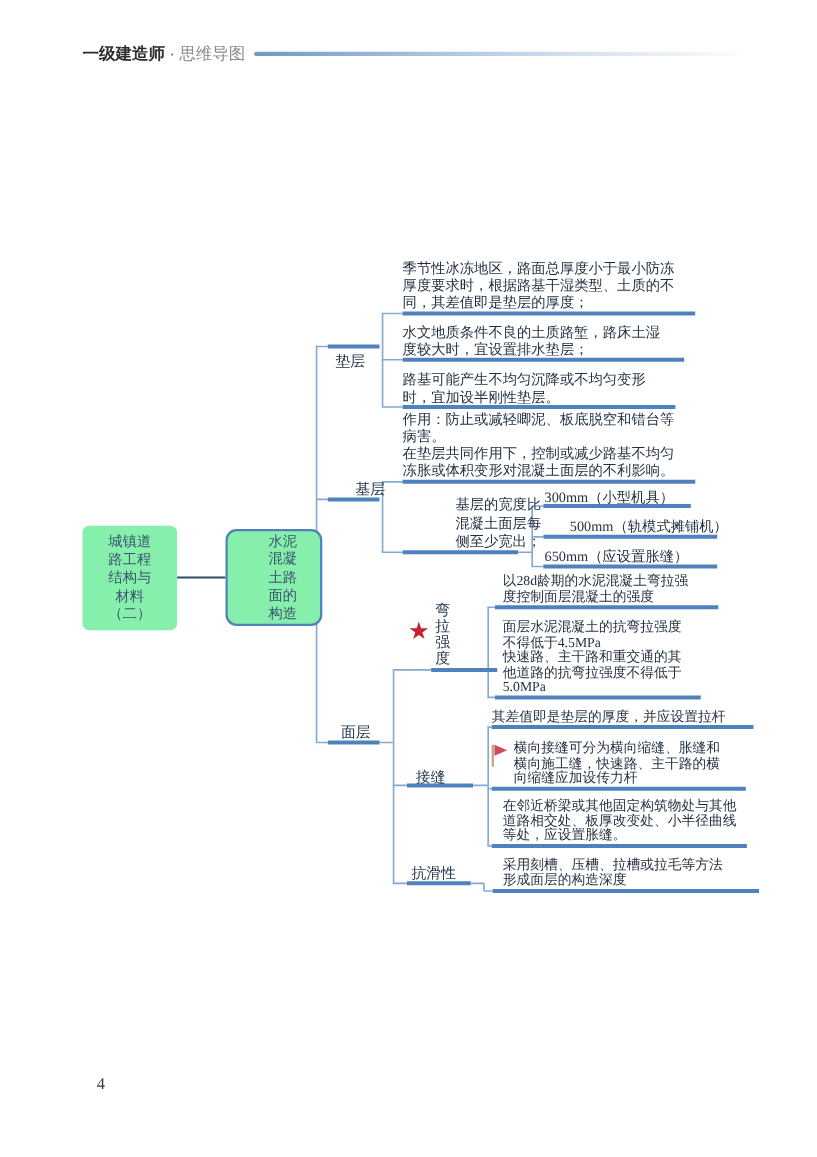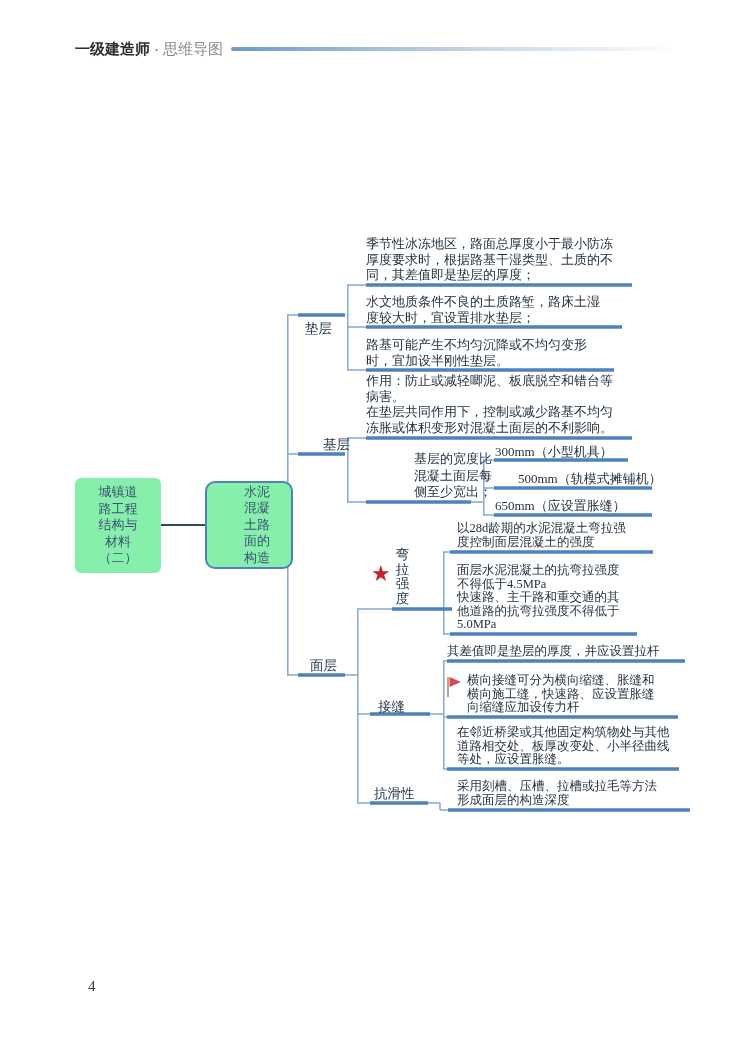--- a/index.html
+++ b/index.html
@@ -119,21 +119,21 @@
 他道路的抗弯拉强度不得低于
 5.0MPa</div>
 
   <div class="blabel" style="left:378px;top:698px;">接缝</div>
   <div class="leaf tight" style="left:447px;top:645px;width:245px;">其差值即是垫层的厚度，并应设置拉杆</div>
   <svg class="flag" style="left:445px;top:676px;" width="17" height="22" viewBox="0 0 17 22">
     <line x1="3" y1="1" x2="3" y2="21" stroke="#c7a083" stroke-width="2"></line>
     <polygon points="4.5,1 16,6 4.5,11" fill="#d14b57"></polygon>
   </svg>
   <div class="leaf tight" style="left:467px;top:674px;width:212px;">横向接缝可分为横向缩缝、胀缝和
-横向施工缝，快速路、应设置胀缝
+横向施工缝，快速路、主干路的横
 向缩缝应加设传力杆</div>
   <div class="leaf tight" style="left:457px;top:726px;width:235px;">在邻近桥梁或其他固定构筑物处与其他
 道路相交处、板厚改变处、小半径曲线
 等处，应设置胀缝。</div>
 
   <div class="blabel" style="left:374px;top:785px;">抗滑性</div>
   <div class="leaf tight" style="left:457px;top:780px;width:230px;">采用刻槽、压槽、拉槽或拉毛等方法
 形成面层的构造深度</div>
 
   <div class="pagenum">4</div>

